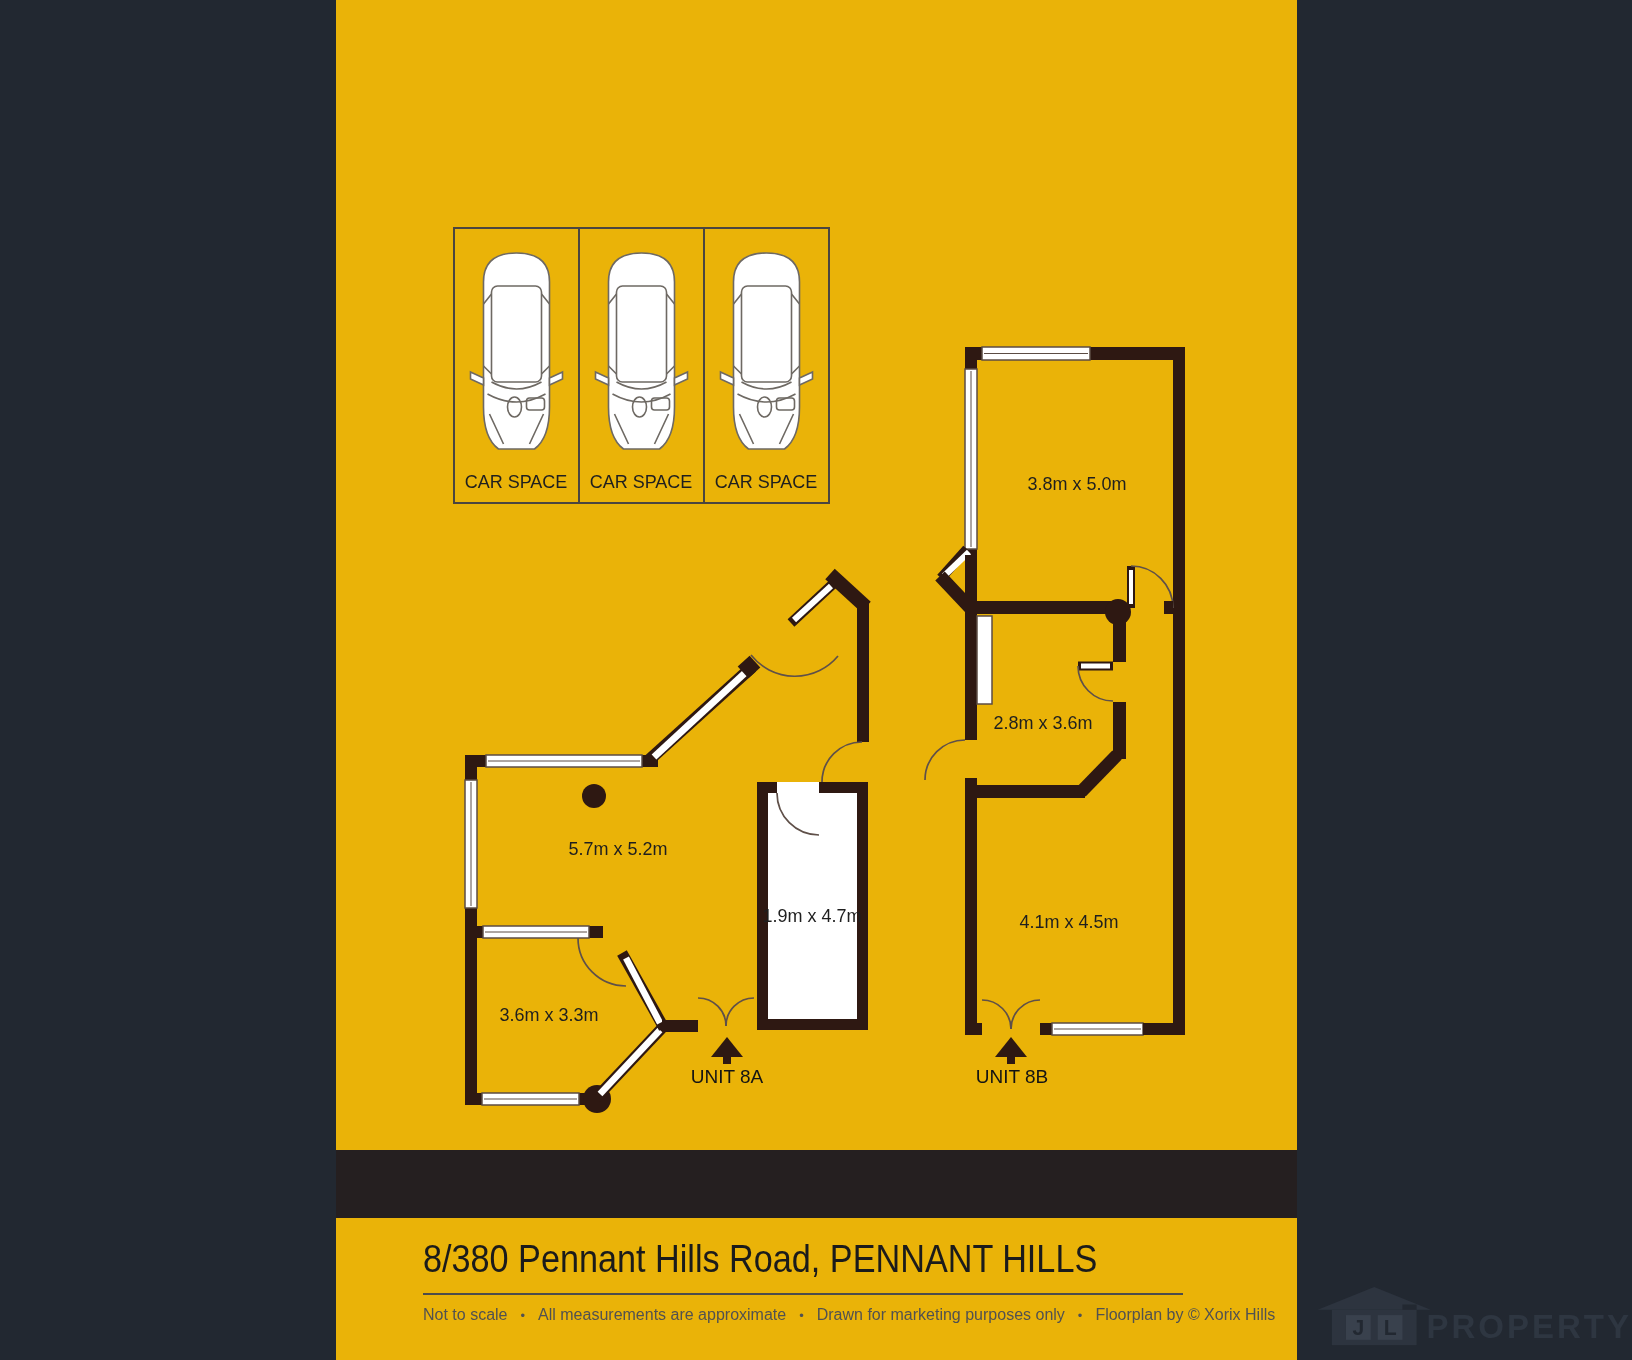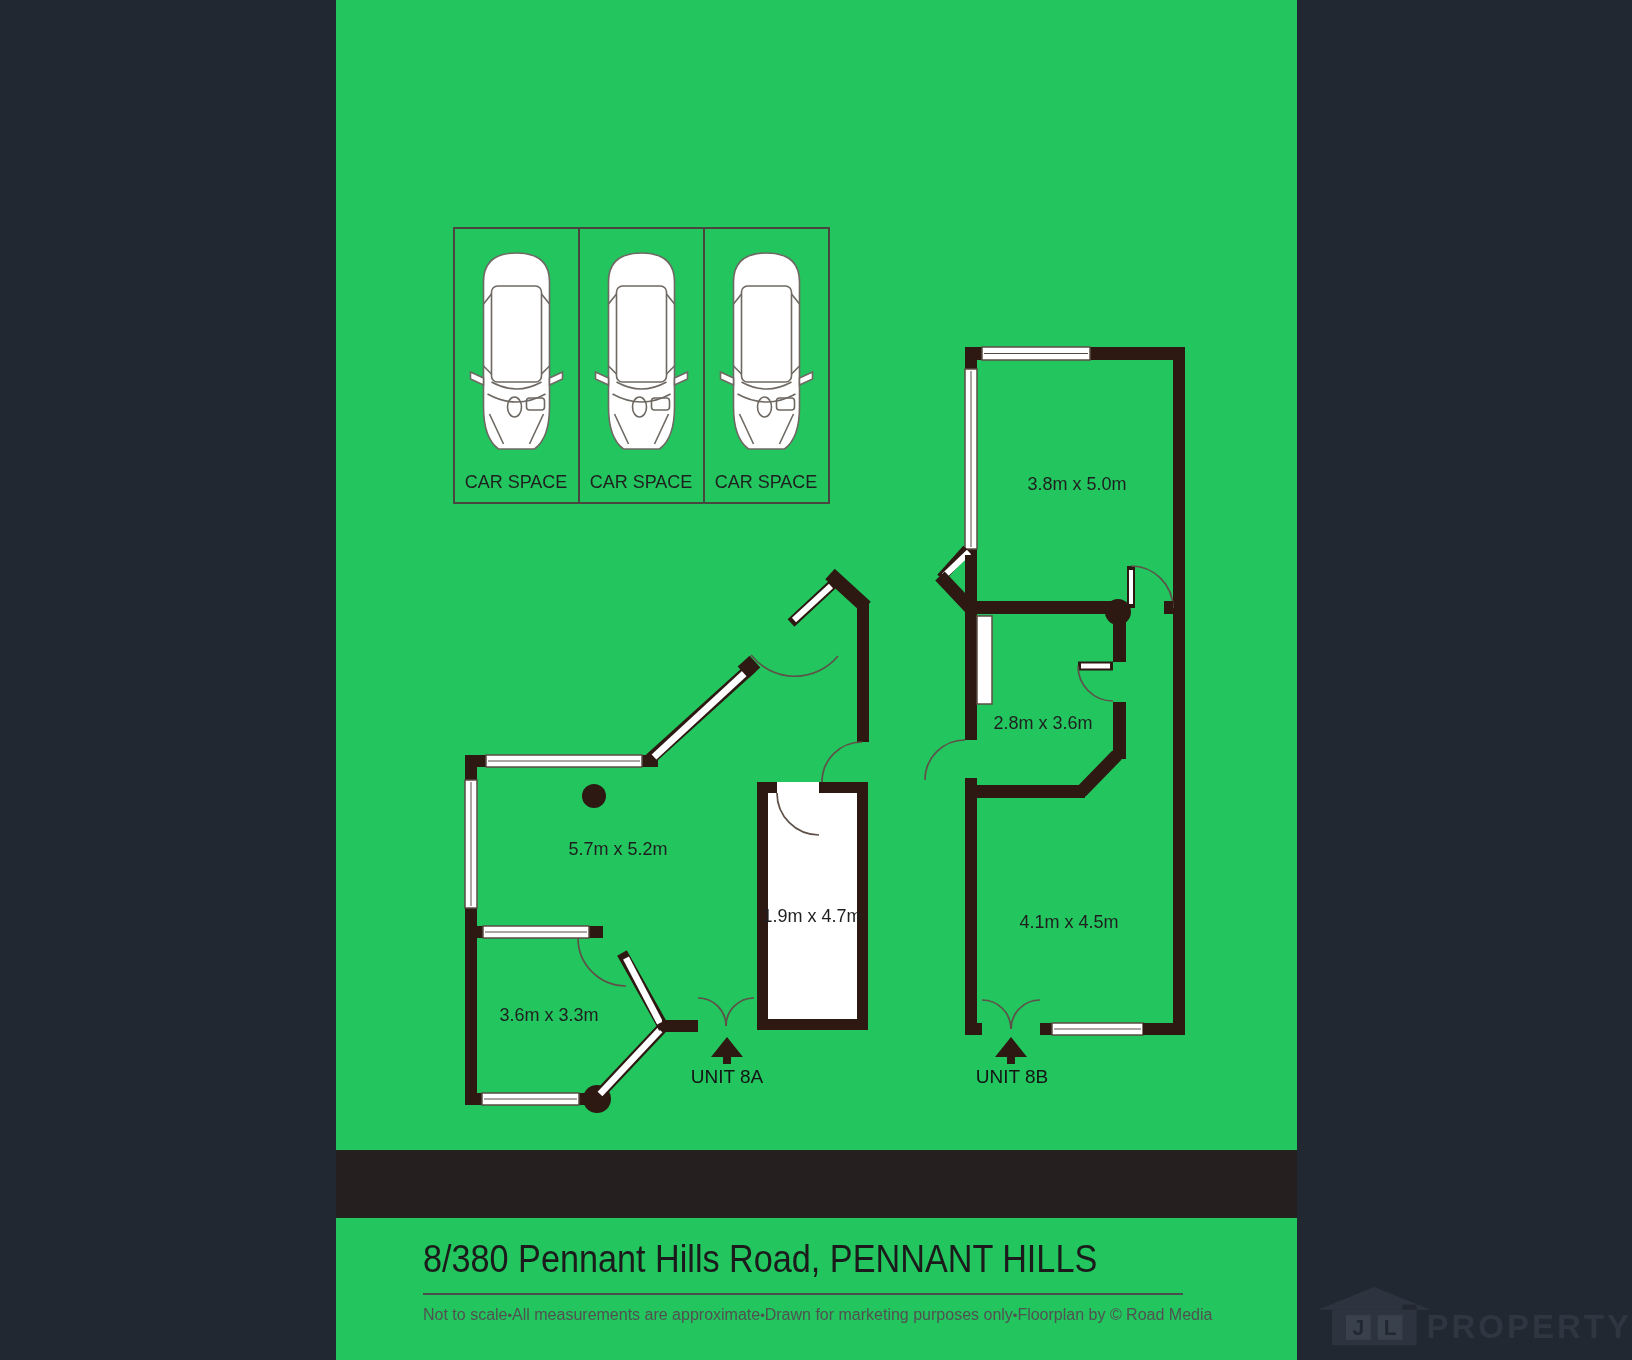--- a/index.html
+++ b/index.html
@@ -1,27 +1,27 @@
 <!DOCTYPE html>
 <html><head>
 <meta charset="utf-8">
 <style>
   html,body{margin:0;padding:0;background:#ffffff;}
-  .stage{position:relative;width:1632px;height:1360px;background:#22c55e;overflow:hidden;
+  .stage{position:relative;width:1632px;height:1360px;background:#eab308;overflow:hidden;
          font-family:"Liberation Sans",sans-serif;}
   .side-panel{position:absolute;top:0;height:1360px;background:#222831;}
   .side-panel.left{left:0;width:336px;}
   .side-panel.right{left:1297px;width:335px;}
   .plan-svg{position:absolute;left:0;top:0;width:1632px;height:1360px;}
   .band{position:absolute;left:336px;top:1150px;width:961px;height:68px;background:#251f20;}
   .title-block{position:absolute;left:385px;top:1238px;width:912px;margin-left:38px;}
   .addr{font-size:38px;color:#1b1b1b;font-weight:400;margin:0;letter-spacing:0px;
         transform:scaleX(.90);transform-origin:left center;white-space:nowrap;}
   .rule{margin-top:12px;width:760px;height:2px;background:#4c4c4c;}
-  .disclaimer{margin-top:11px;display:flex;align-items:center;
+  .disclaimer{margin-top:11px;display:flex;align-items:center;gap:13px;
               font-size:16px;color:#515151;white-space:nowrap;}
   .disclaimer .dot{font-size:13px;color:#515151;}
   .logo{position:absolute;left:1316px;top:1280px;width:316px;height:72px;display:flex;
         align-items:flex-end;}
   .logo-word{font-size:33px;font-weight:700;letter-spacing:3px;color:#2e3641;
              margin-left:-6px;margin-bottom:6px;}
   
   .wall{fill:#2e1812;}
   .wline{stroke:#2e1812;fill:none;}
   .gline{stroke:#ffffff;fill:none;}
@@ -195,21 +195,21 @@
   <div class="title-block">
     <h1 class="addr">8/380 Pennant Hills Road, PENNANT HILLS</h1>
     <div class="rule"></div>
     <div class="disclaimer">
       <span>Not to scale</span>
       <span class="dot">•</span>
       <span>All measurements are approximate</span>
       <span class="dot">•</span>
       <span>Drawn for marketing purposes only</span>
       <span class="dot">•</span>
-      <span>Floorplan by © Road Media</span>
+      <span>Floorplan by © Xorix Hills</span>
     </div>
   </div>
 
   <div class="logo">
     <svg width="132" height="72" viewBox="0 0 132 72">
       <polygon points="2,29 66,3 130,29 114,29 114,23 98,23 98,29 18,29" fill="#2d343f"></polygon>
       <rect x="18" y="29" width="96" height="40" fill="#2d343f"></rect>
       <rect x="34" y="35" width="28" height="28" fill="#39414d"></rect>
       <rect x="70" y="35" width="28" height="28" fill="#39414d"></rect>
       <text x="48" y="58" text-anchor="middle" font-size="24" font-weight="700" fill="#222831" font-family="Liberation Sans, sans-serif">J</text>

